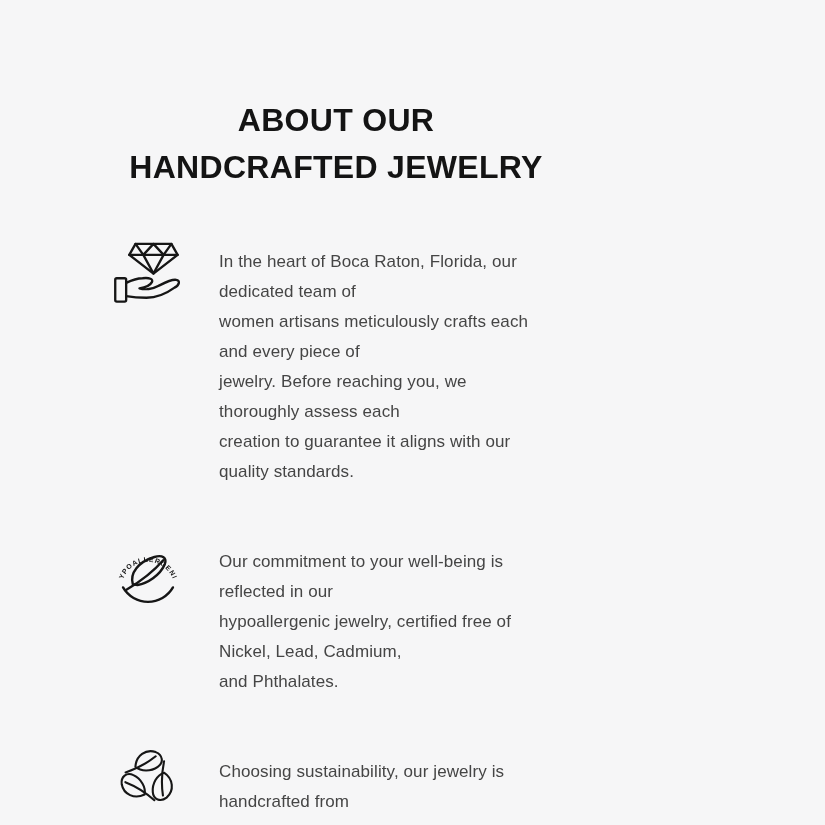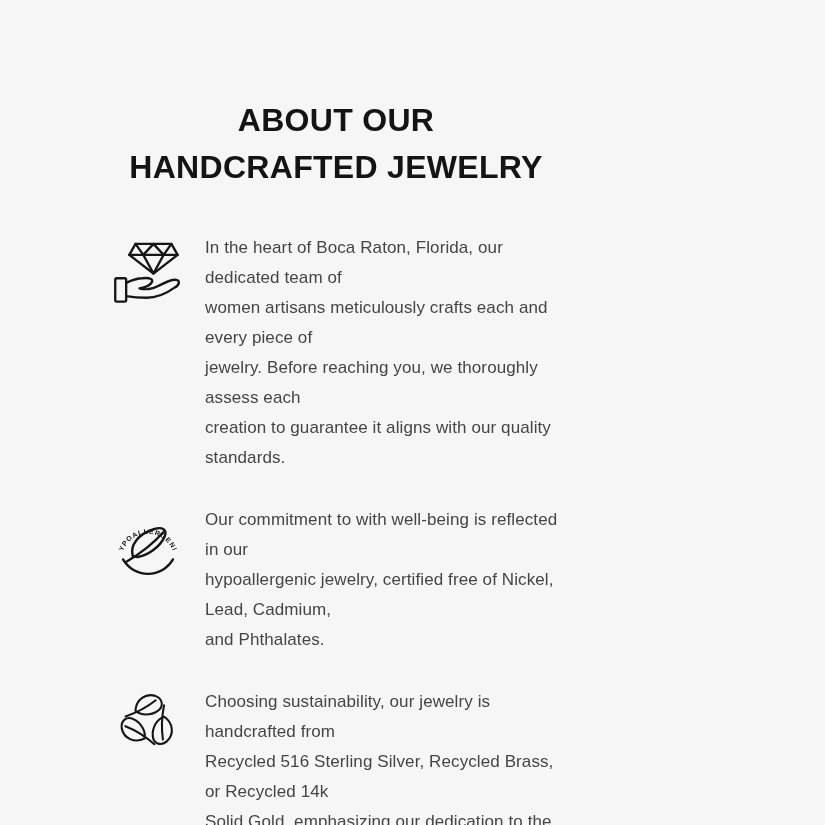--- a/index.html
+++ b/index.html
@@ -37,21 +37,21 @@
     width: 80px;
     margin-right: 17px;
     display: flex;
     justify-content: center;
   }
   .feature-icon svg {
     display: block;
   }
   .feature-text {
     flex: 1;
-    margin: 0;
+    margin: 14px;
     font-size: 17px;
     line-height: 30px;
     letter-spacing: 0.1px;
     color: #454545;
     white-space: pre-line;
   }
   .ink {
     stroke: #161616;
     stroke-width: 3;
     fill: none;
@@ -106,21 +106,21 @@
         <text class="badge-text" text-anchor="middle">
           <textPath href="#hypo-arc" startOffset="50%">HYPOALLERGENIC</textPath>
         </text>
         <g class="ink" stroke-width="2.6">
           <path d="M18.8,68 A36,36 0 0 0 81.2,68"></path>
           <path d="M31,64 C27,50 38,36 58,30 C68,27 74,31 71,39 C65,53 49,63 37,65 Z"></path>
           <path d="M23,71 C38,62 56,49 69,34"></path>
         </g>
       </svg>
     </div>
-    <p class="feature-text">Our commitment to with well-being is reflected in our
+    <p class="feature-text">Our commitment to your well-being is reflected in our
 hypoallergenic jewelry, certified free of Nickel, Lead, Cadmium,
 and Phthalates.</p>
   </div>
 
   <div class="feature-row">
     <div class="feature-icon">
       <svg width="70" height="70" viewBox="0 0 100 100" aria-hidden="true">
         <defs>
           <g id="leaf" class="ink" stroke-width="3.4">
             <path d="M32,34 C33,18 47,8 61,13 C71,17 73,28 64,34 C54,41 40,41 32,34 Z"></path>

